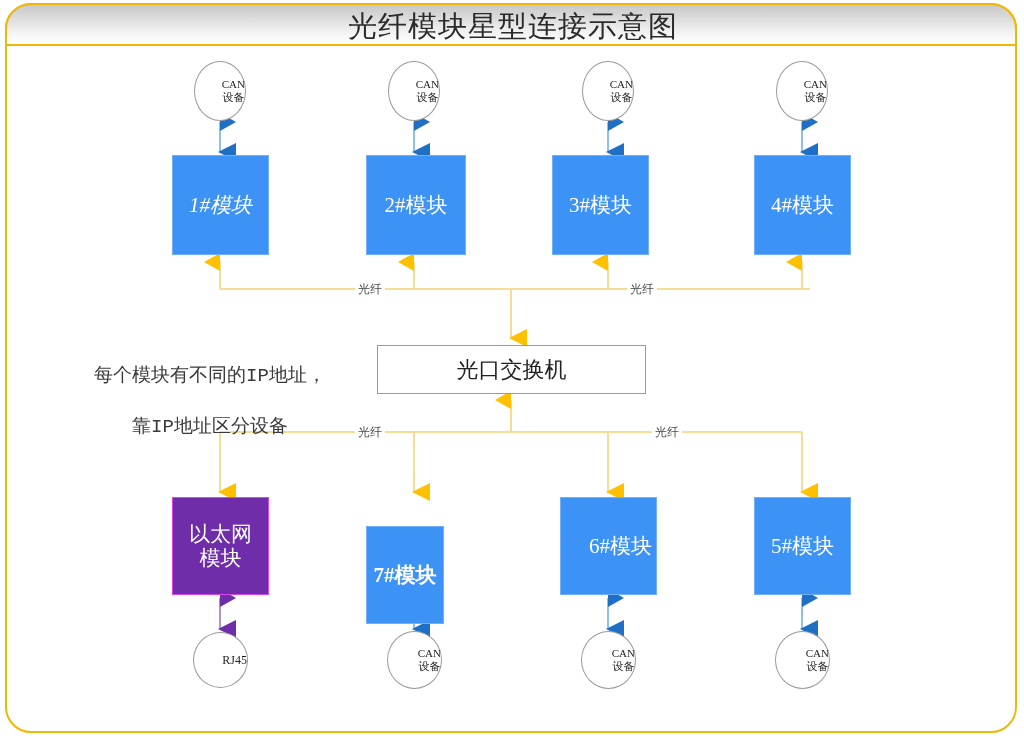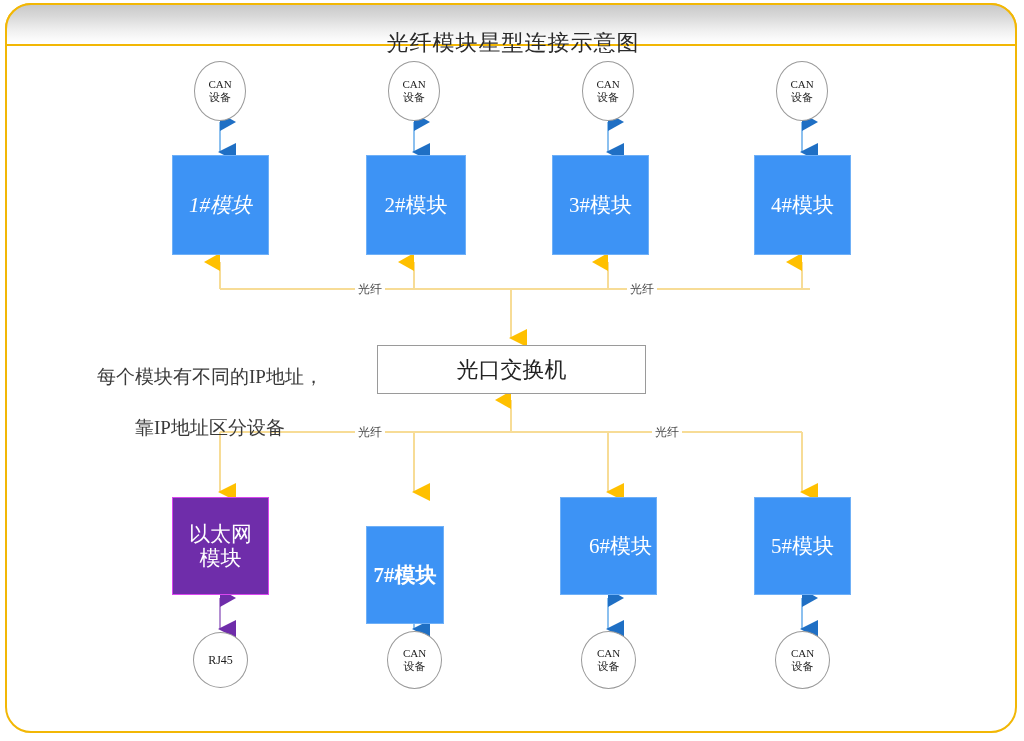--- a/index.html
+++ b/index.html
@@ -38,27 +38,27 @@
     height: 43px;
     box-sizing: border-box;
     border: 2px solid #f2b705;
     border-bottom: 2px solid #f2b705;
     border-radius: 26px 26px 0 0;
     background: linear-gradient(to bottom, #c9c9c9 0%, #d8d8d8 28%, #eeeeee 62%, #fdfdfd 92%, #ffffff 100%);
   }
   .title-text {
     position: absolute;
     left: 0;
-    top: 16px;
+    top: 0;
     width: 1012px;
     height: 43px;
     display: flex;
     align-items: center;
     justify-content: center;
-    font-size: 22px;
+    font-size: 29px;
     color: #2b2b2b;
     letter-spacing: 1px;
     font-family: Liberation Serif, serif;
   }
   #canvas {
     position: absolute;
     left: 0;
     top: 0;
     width: 1024px;
     height: 741px;
@@ -90,34 +90,34 @@
     font-size: 22px;
   }
   .ellipse-node {
     position: absolute;
     box-sizing: border-box;
     border: 1px solid #9a9a9a;
     border-radius: 50%;
     background: #ffffff;
     display: flex;
     align-items: center;
-    justify-content: center;
+    justify-content: flex-end;
     text-align: center;
     color: #1d1d1d;
     font-size: 11px;
     line-height: 1.18;
     font-family: "Liberation Serif", "DejaVu Serif", serif;
   }
   .note-text {
     position: absolute;
     text-align: center;
     color: #3a3a3a;
     font-size: 19px;
     line-height: 1.35;
-    font-family: Liberation Serif, serif;
+    font-family: Liberation Mono, monospace;
     white-space: pre-line;
   }
   .link-label {
     position: absolute;
     background: #ffffff;
     color: #4a4a4a;
     font-size: 12px;
     padding: 0 3px;
     font-family: "Liberation Serif", "DejaVu Serif", serif;
     white-space: nowrap;

